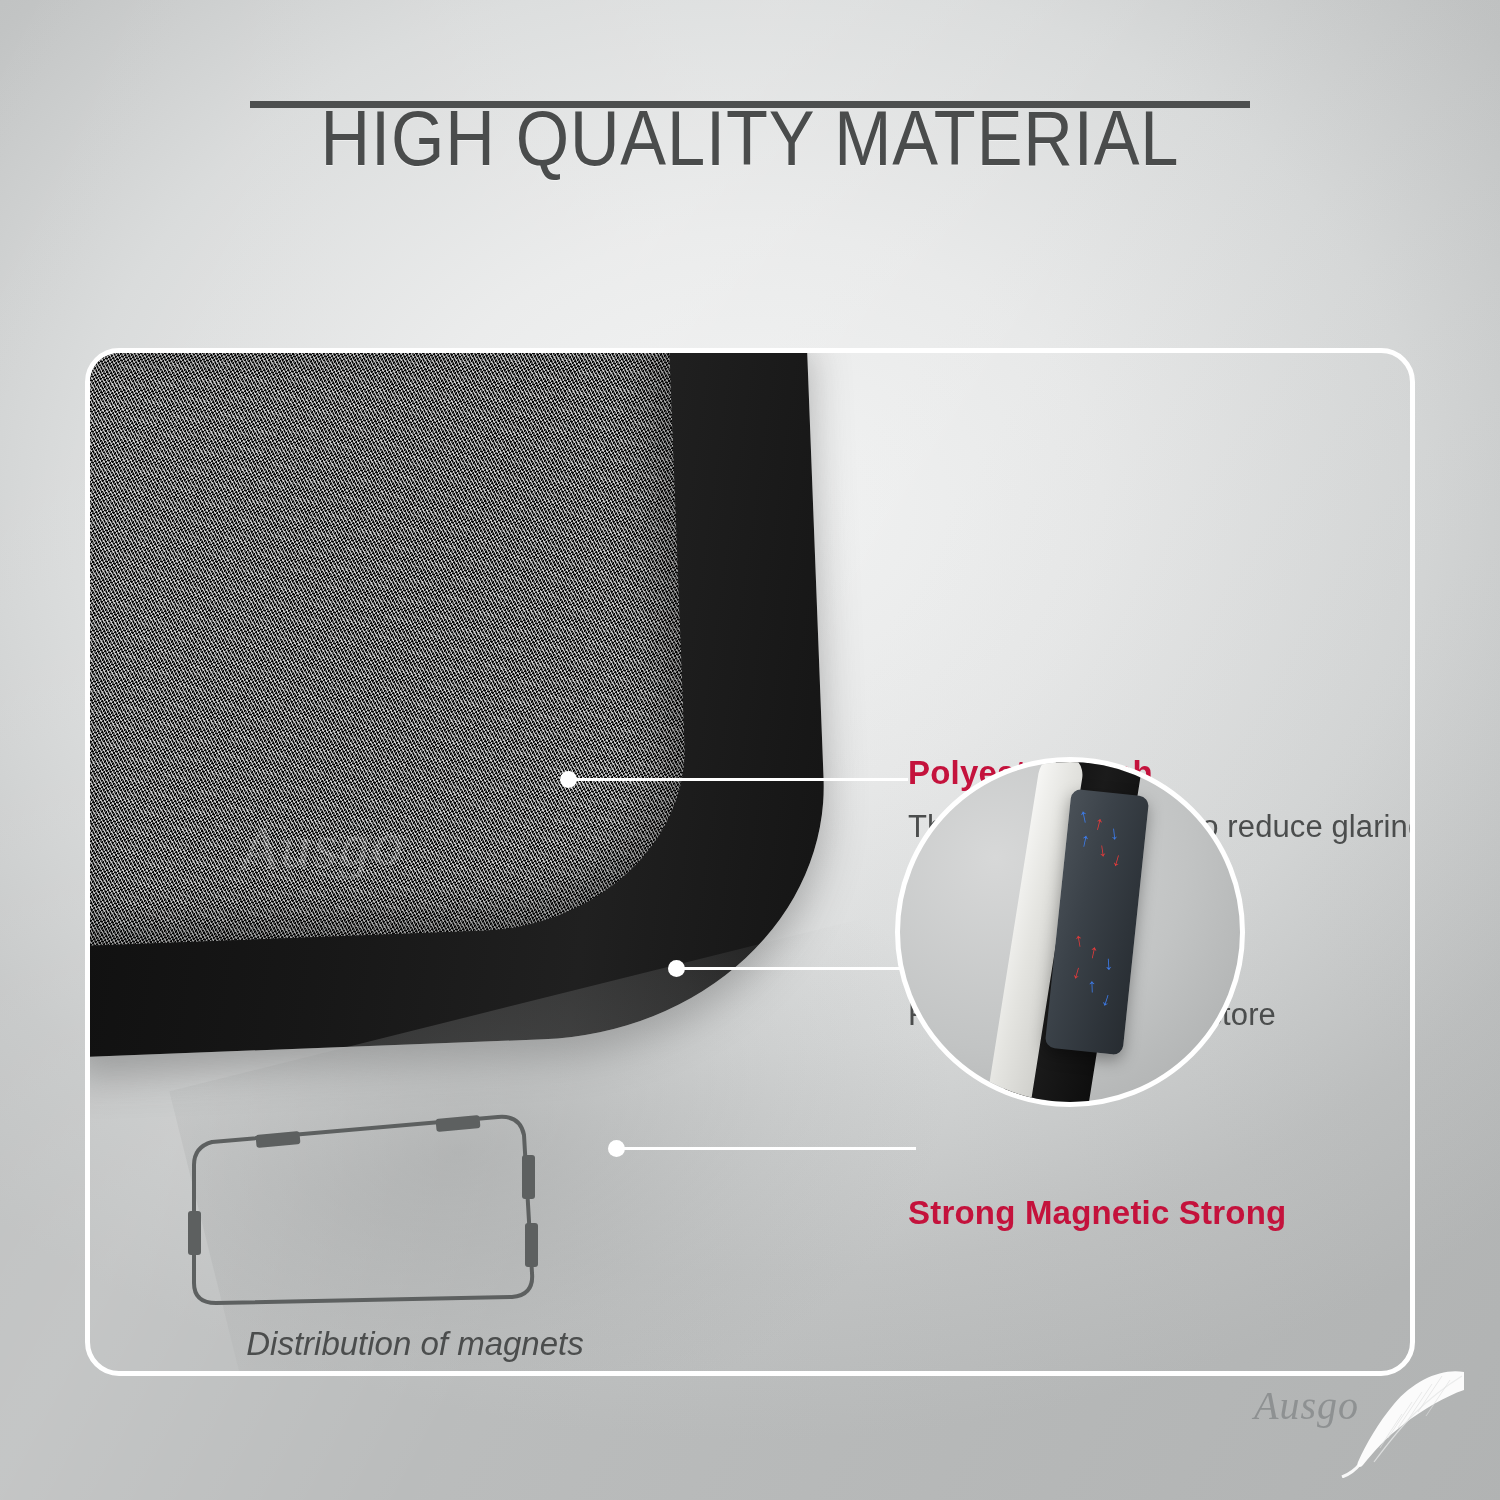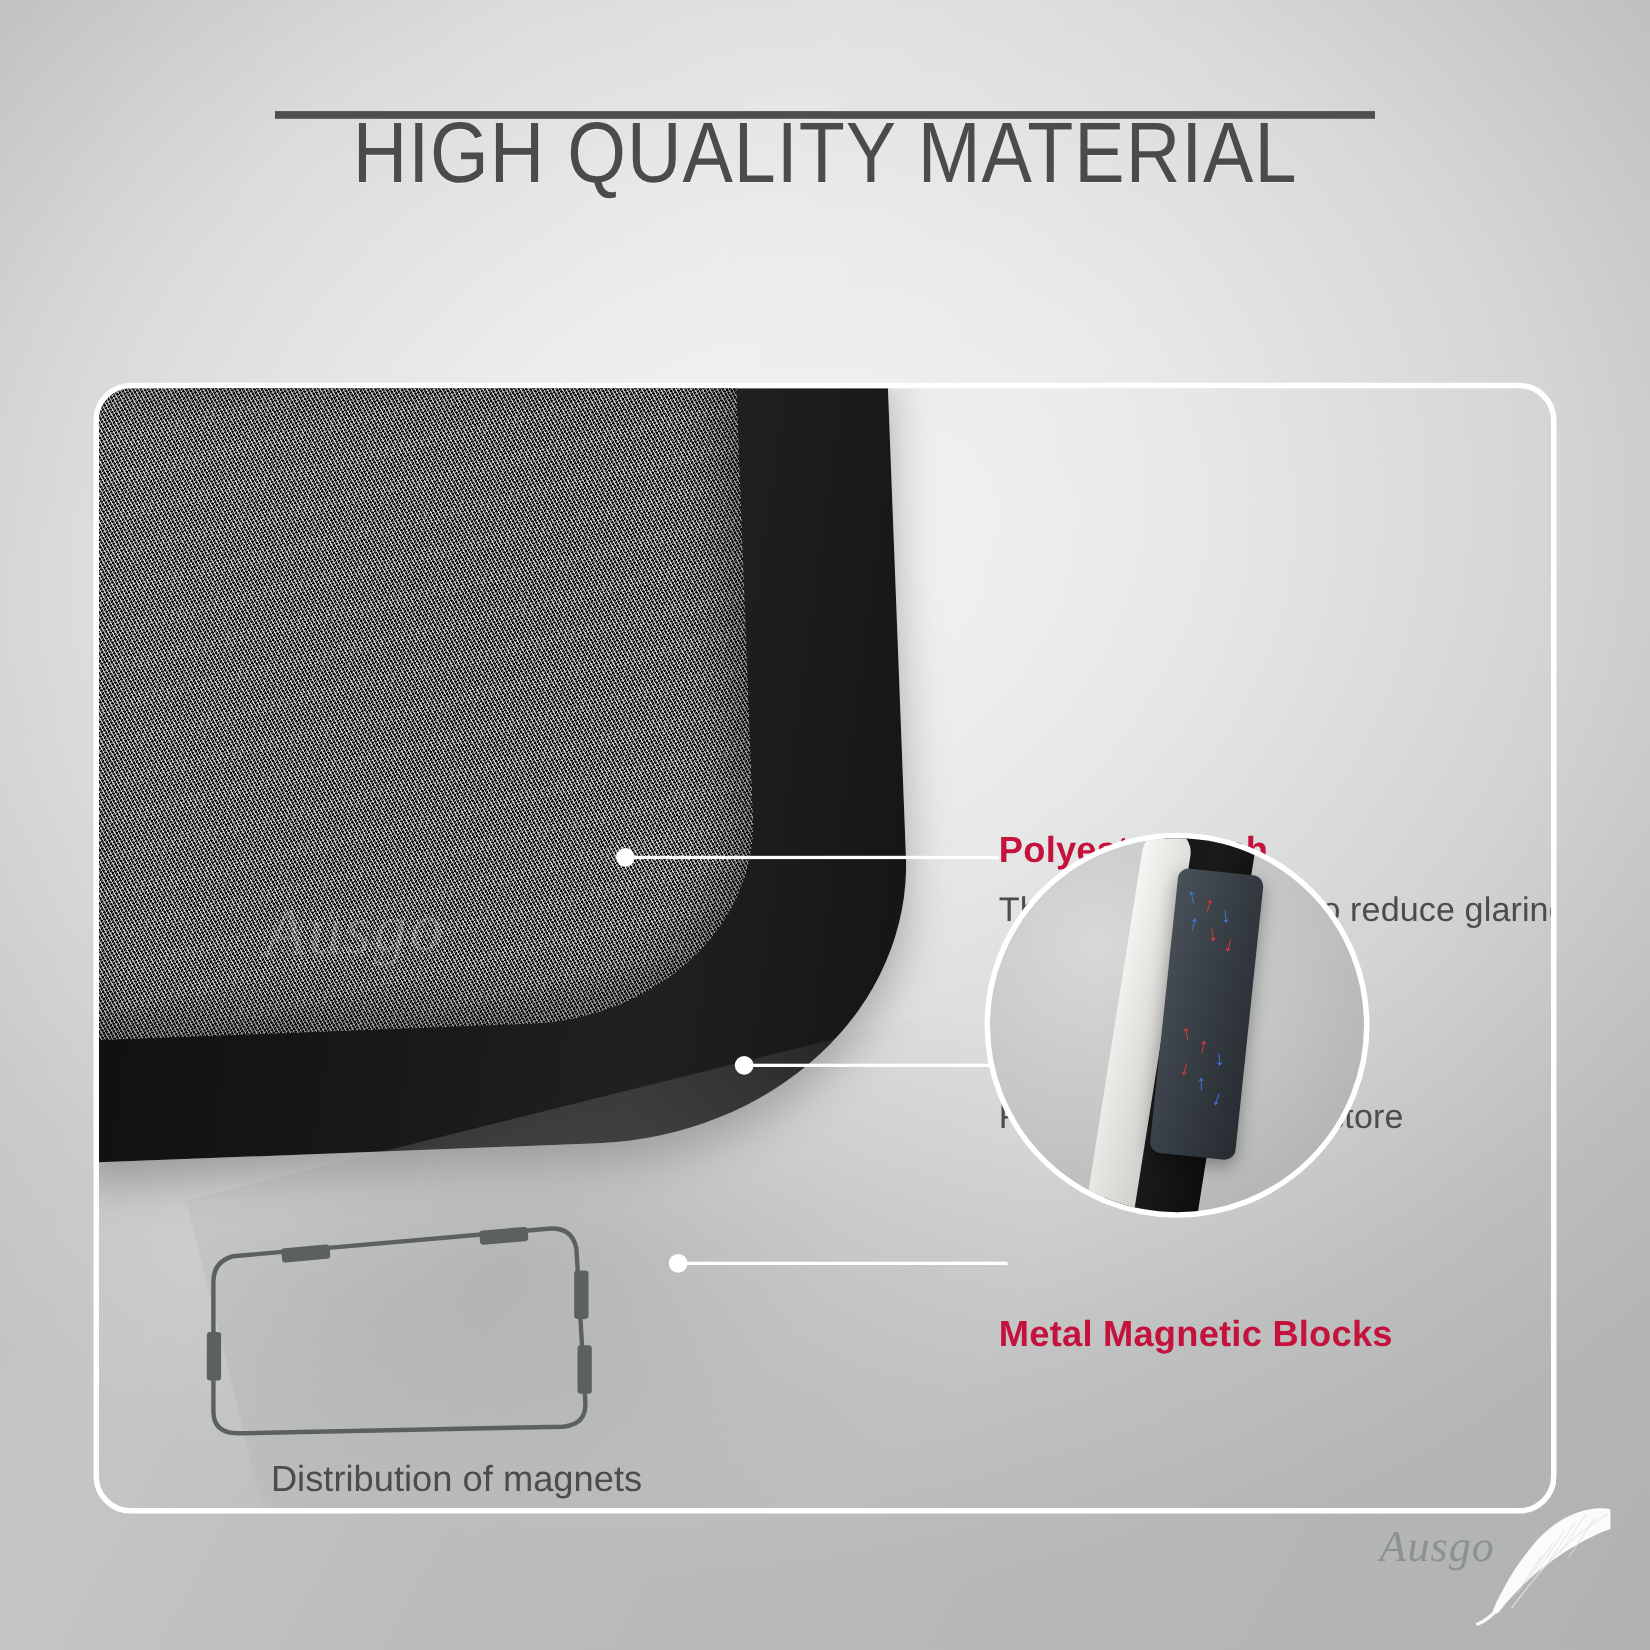--- a/index.html
+++ b/index.html
@@ -222,20 +222,21 @@
     height: 210px;
   }
   #diagram-caption {
     position: absolute;
     left: 0px;
     top: 212px;
     width: 470px;
     text-align: center;
     font-size: 33px;
     color: #4b4d4d;
+    font-style: italic;
   }
   .mag-block {
     position: absolute;
     background: #5d6060;
     border-radius: 3px;
   }
 
   
   #brand-mark {
     position: absolute;
@@ -313,21 +314,21 @@
         <span class="field-arrow" style="left:18px; top:140px; color:#E03B3B; transform:rotate(-16deg);">↑</span>
         <span class="field-arrow" style="left:34px; top:150px; color:#E03B3B; transform:rotate(6deg);">↑</span>
         <span class="field-arrow" style="left:50px; top:160px; color:#3D7BE8; transform:rotate(-10deg);">↓</span>
         <span class="field-arrow" style="left:20px; top:172px; color:#E03B3B; transform:rotate(10deg);">↓</span>
         <span class="field-arrow" style="left:36px; top:184px; color:#3D7BE8; transform:rotate(-8deg);">↑</span>
         <span class="field-arrow" style="left:52px; top:196px; color:#3D7BE8; transform:rotate(12deg);">↓</span>
       </div>
     </div>
 
     <div class="callout" style="left:818px; top:840px;">
-      <div class="callout-title">Metal Magnetic Blocks</div>
+      <div class="callout-title">Strong Magnetic Strong</div>
     </div>
 
     <div id="magnet-diagram">
       <svg width="370" height="210" viewBox="0 0 370 210">
         <path d="M 14 52 Q 14 34 32 29 L 318 4 Q 340 2 344 22 L 352 160 Q 354 182 332 184 L 36 190 Q 14 190 14 170 Z" fill="none" stroke="#5d6060" stroke-width="4" stroke-linejoin="round"></path>
       </svg>
       <div class="mag-block" style="left:76px; top:20px;  width:44px; height:13px; transform:rotate(-5deg);"></div>
       <div class="mag-block" style="left:256px; top:4px;  width:44px; height:13px; transform:rotate(-5deg);"></div>
       <div class="mag-block" style="left:8px;  top:98px;  width:13px; height:44px;"></div>
       <div class="mag-block" style="left:342px; top:42px; width:13px; height:44px;"></div>

